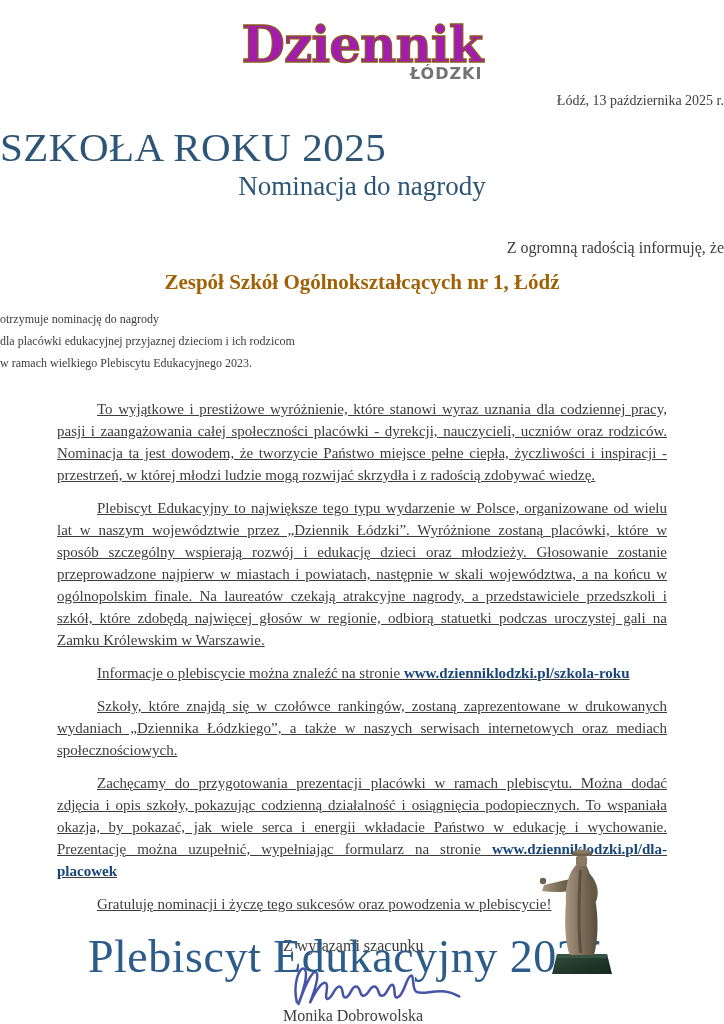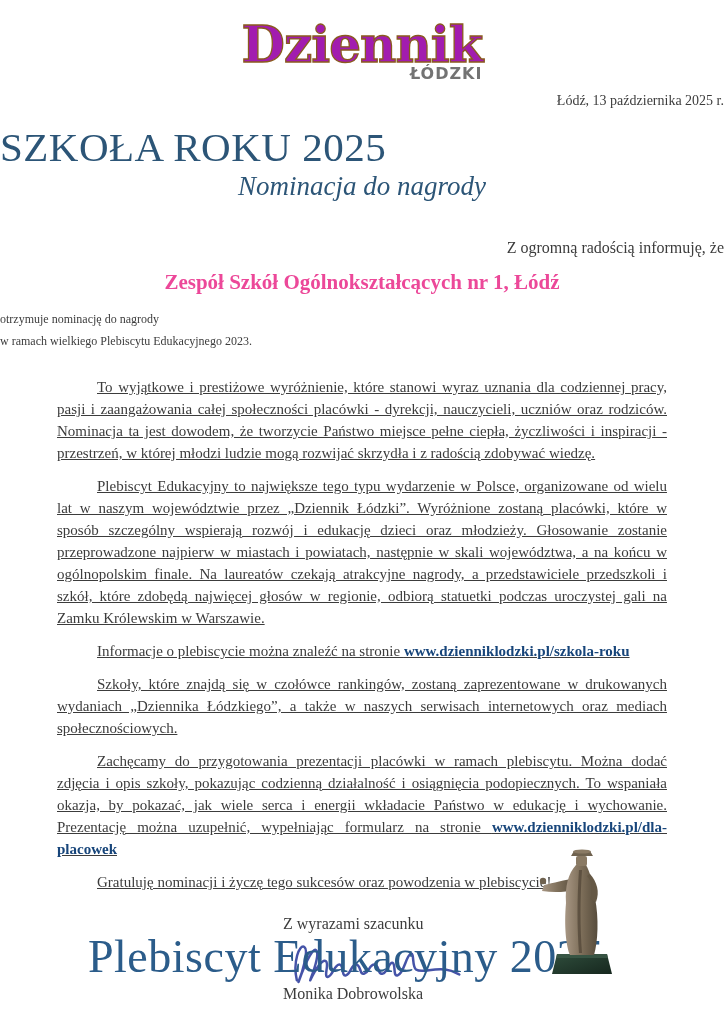--- a/index.html
+++ b/index.html
@@ -40,25 +40,24 @@
     line-height:44px;
     margin-top:16px;
     letter-spacing:0.5px;
   }
   .doc-subtitle{
     text-align:center;
     color:#2C5577;
     font-size:27px;
     line-height:30px;
     margin-top:2px;
-    font-style:italic;
   }
   
   .intro-line{ text-align:right; font-size:16px; margin-top:38px; }
-  .school-name{ text-align:center; font-size:21px; font-weight:bold; color:#ec4899; margin-top:13px; }
+  .school-name{ text-align:center; font-size:21px; font-weight:bold; color:#a16207; margin-top:13px; }
   .award-lines{ text-align:left; font-size:12px; line-height:22px; margin-top:13px; }
   
   .body-text{ margin:0 57px;text-decoration:underline; }
   .body-text p{
     margin:0 0 11px 0;
     font-size:15px;
     line-height:22px;
     text-align:justify;
     text-indent:40px;
   }
@@ -98,20 +97,21 @@
 
   <div class="dateline">Łódź, 13 października 2025 r.</div>
 
   <div class="doc-title">SZKOŁA ROKU 2025</div>
   <div class="doc-subtitle">Nominacja do nagrody</div>
 
   <div class="intro-line">Z ogromną radością informuję, że</div>
   <div class="school-name">Zespół Szkół Ogólnokształcących nr 1, Łódź</div>
   <div class="award-lines">
     <div>otrzymuje nominację do nagrody</div>
+    <div>dla placówki edukacyjnej przyjaznej dzieciom i ich rodzicom</div>
     <div>w ramach wielkiego Plebiscytu Edukacyjnego 2023.</div>
   </div>
 
   <div class="body-text">
     <p class="first">To wyjątkowe i prestiżowe wyróżnienie, które stanowi wyraz uznania dla codziennej pracy, pasji i zaangażowania całej społeczności placówki - dyrekcji, nauczycieli, uczniów oraz rodziców. Nominacja ta jest dowodem, że tworzycie Państwo miejsce pełne ciepła, życzliwości i inspiracji - przestrzeń, w której młodzi ludzie mogą rozwijać skrzydła i z radością zdobywać wiedzę.</p>
     <p>Plebiscyt Edukacyjny to największe tego typu wydarzenie w Polsce, organizowane od wielu lat w naszym województwie przez „Dziennik Łódzki”. Wyróżnione zostaną placówki, które w sposób szczególny wspierają rozwój i edukację dzieci oraz młodzieży. Głosowanie zostanie przeprowadzone najpierw w miastach i powiatach, następnie w skali województwa, a na końcu w ogólnopolskim finale. Na laureatów czekają atrakcyjne nagrody, a przedstawiciele przedszkoli i szkół, które zdobędą najwięcej głosów w regionie, odbiorą statuetki podczas uroczystej gali na Zamku Królewskim w Warszawie.</p>
     <p><span>Informacje o plebiscycie można znaleźć na stronie </span><span class="doc-link">www.dzienniklodzki.pl/szkola-roku</span></p>
     <p>Szkoły, które znajdą się w czołówce rankingów, zostaną zaprezentowane w drukowanych wydaniach „Dziennika Łódzkiego”, a także w naszych serwisach internetowych oraz mediach społecznościowych.</p>
     <p><span>Zachęcamy do przygotowania prezentacji placówki w ramach plebiscytu. Można dodać zdjęcia i opis szkoły, pokazując codzienną działalność i osiągnięcia podopiecznych. To wspaniała okazja, by pokazać, jak wiele serca i energii wkładacie Państwo w edukację i wychowanie. Prezentację można uzupełnić, wypełniając formularz na stronie </span><span class="doc-link">www.dzienniklodzki.pl/dla-placowek</span></p>
     <p>Gratuluję nominacji i życzę tego sukcesów oraz powodzenia w plebiscycie!</p>

